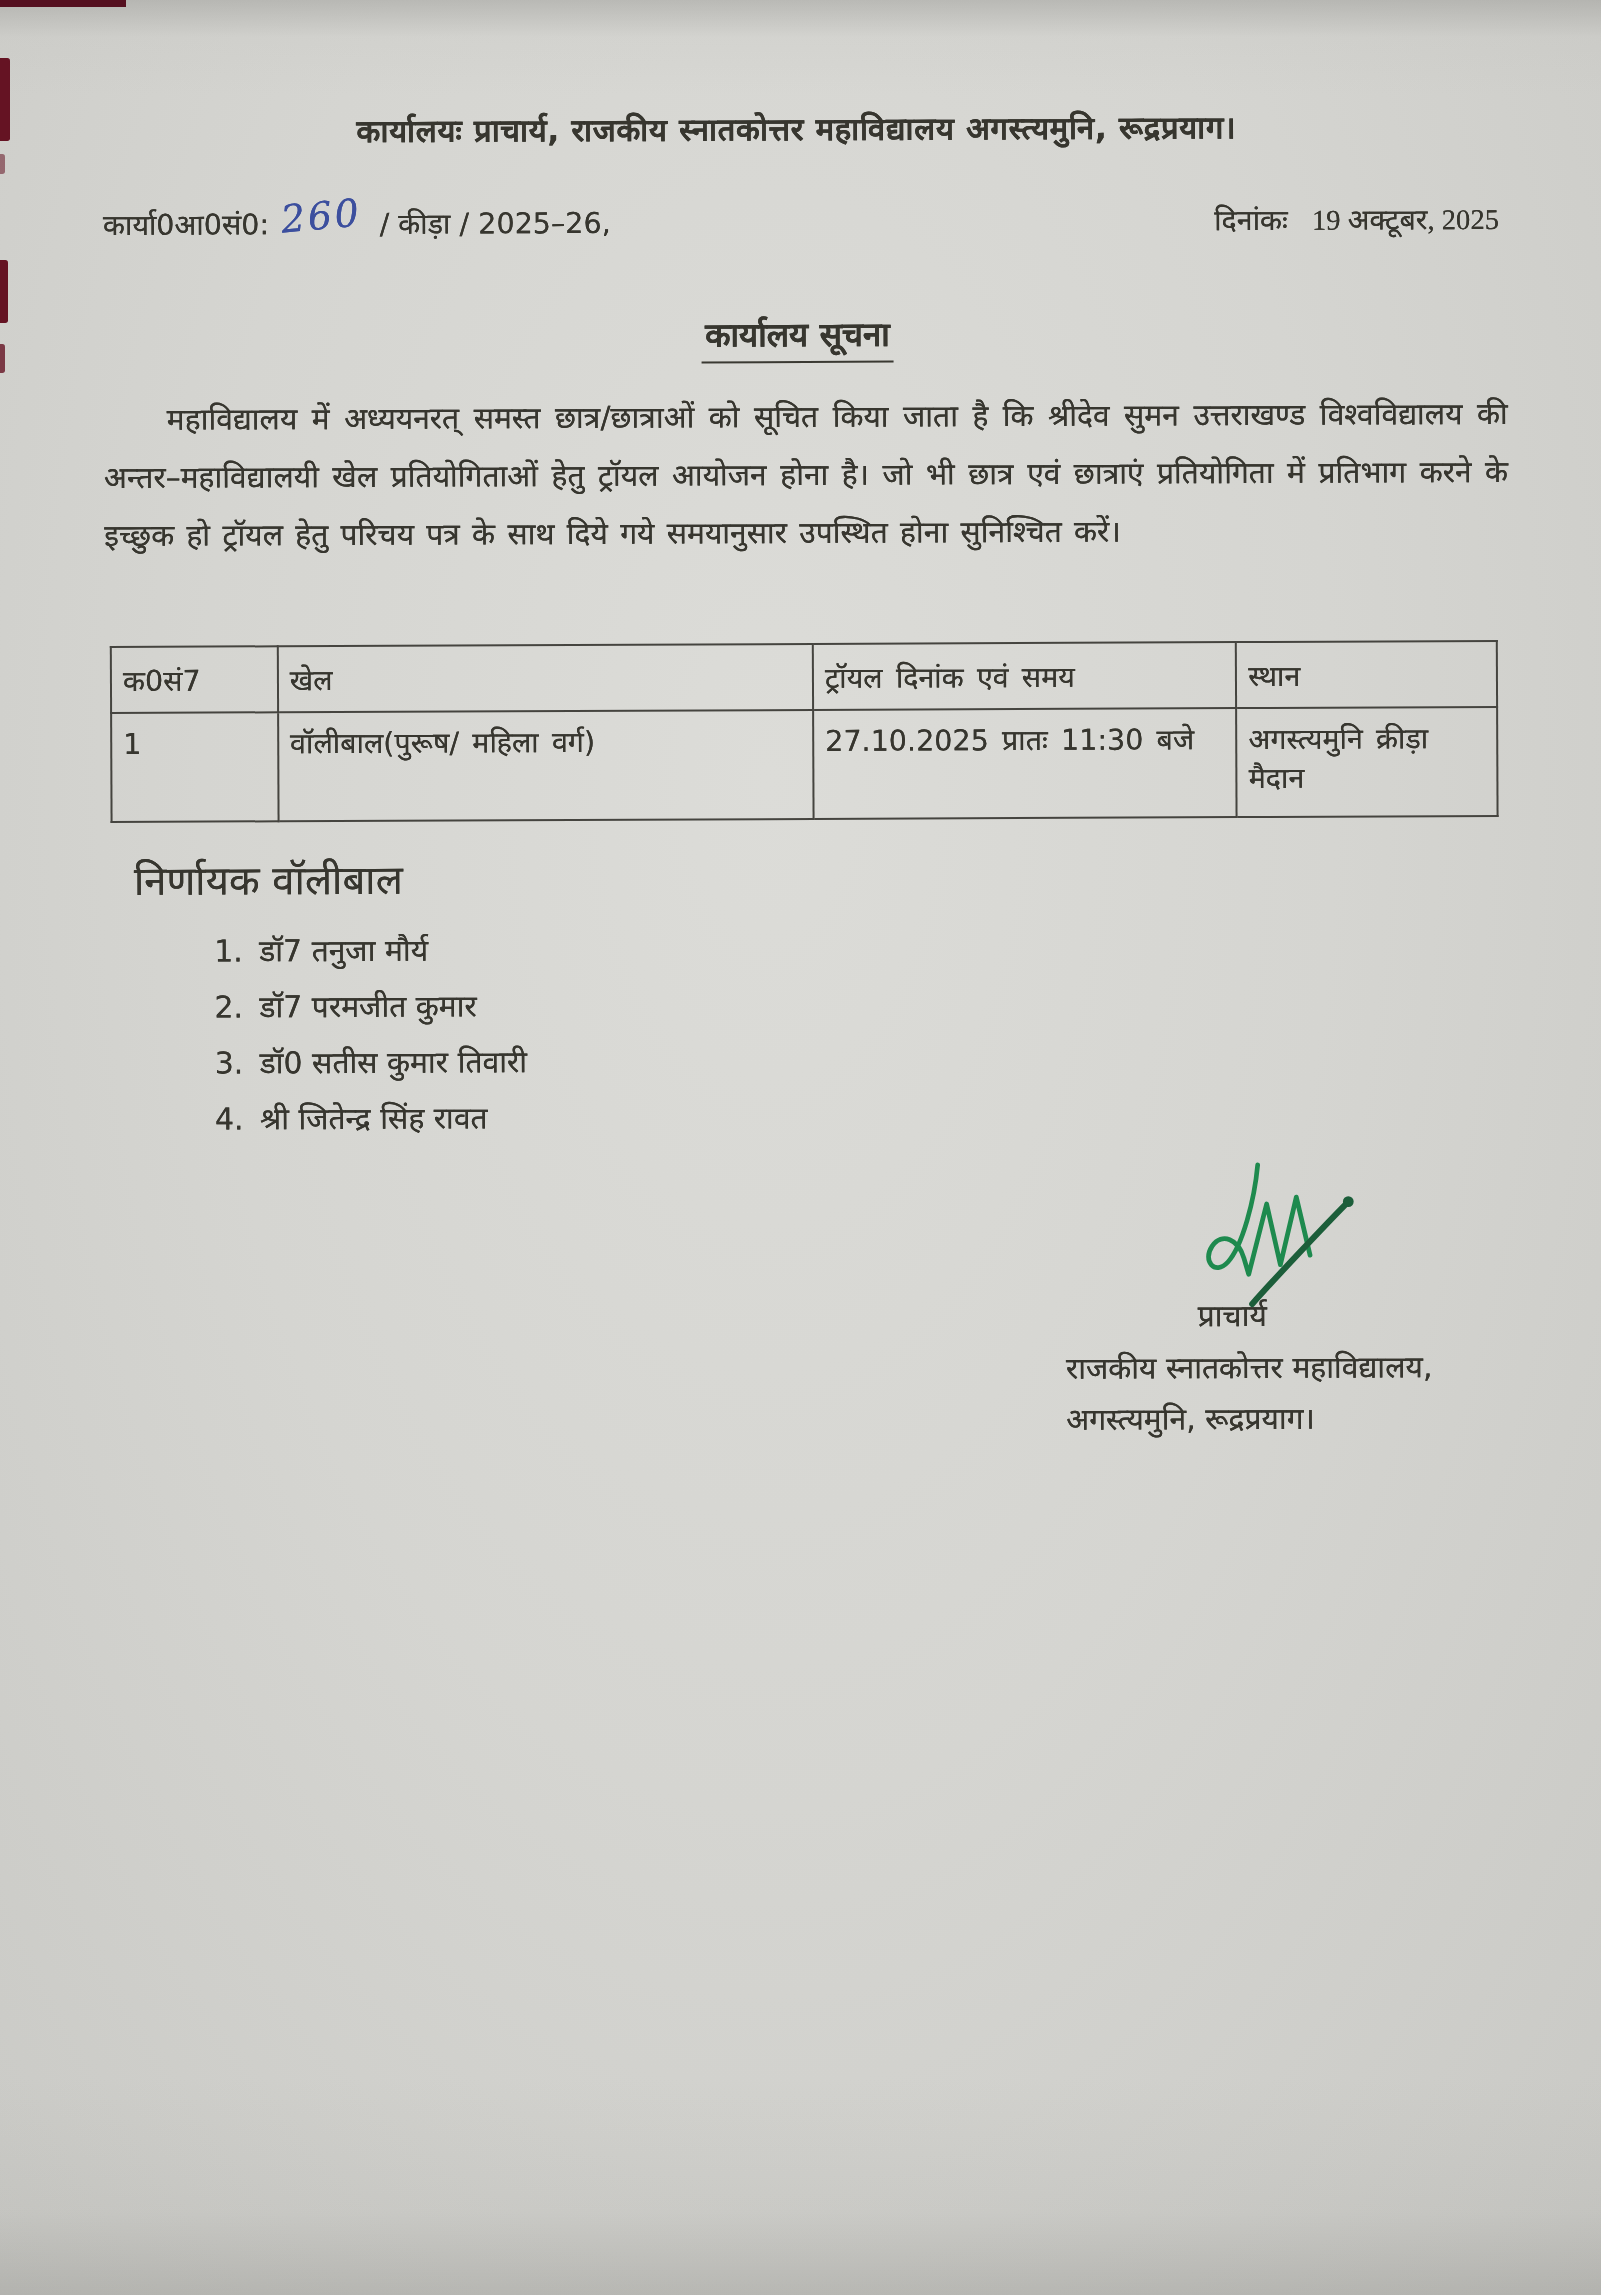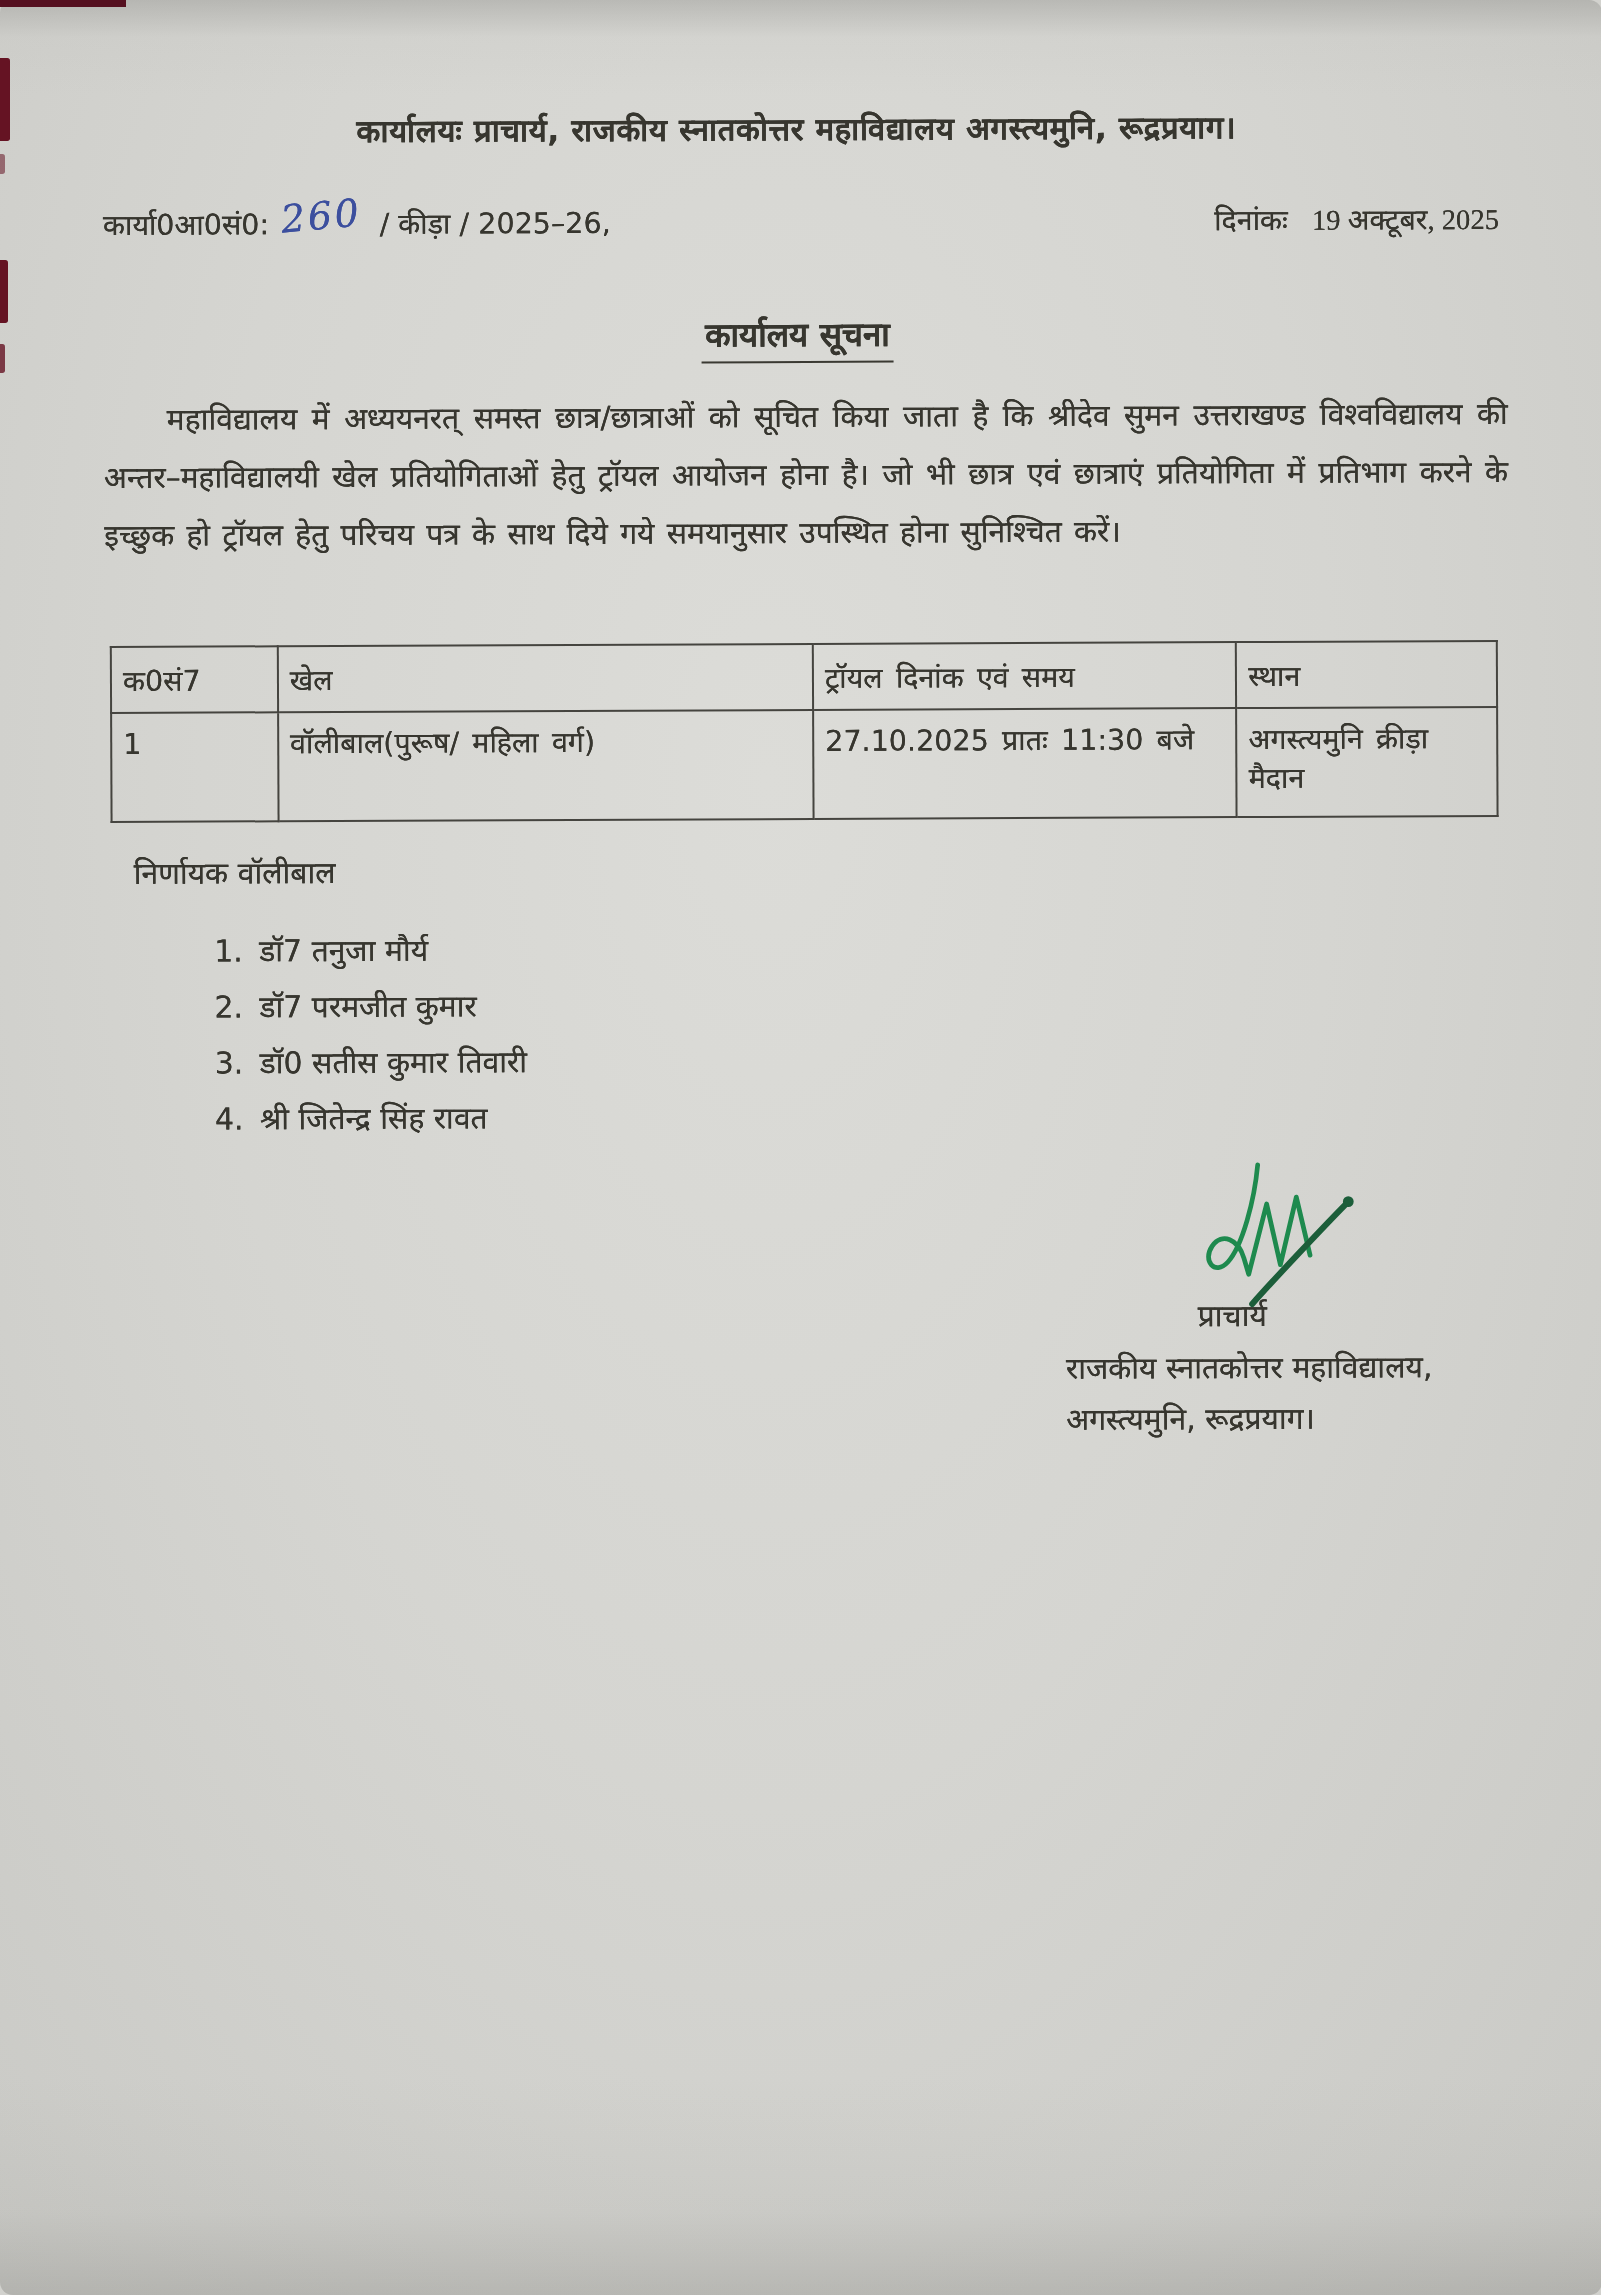--- a/index.html
+++ b/index.html
@@ -7,21 +7,20 @@
     width:1602px;height:2295px;position:relative;overflow:hidden;
     font-family:"DejaVu Sans","Liberation Sans",sans-serif;
     background:#d2d2ce;
   }
   .photo{
     position:absolute;inset:0;
     background:
       linear-gradient(180deg, rgba(150,150,146,.45) 0px, rgba(190,190,186,.15) 37px, rgba(0,0,0,0) 95px),
       linear-gradient(0deg, rgba(110,110,105,.25) 0px, rgba(140,140,135,.10) 82px, rgba(0,0,0,0) 218px),
       radial-gradient(ellipse at 48% 34%, #dcdcd8 0%, #d5d5d1 48%, #c9c9c5 100%);
-    border-radius: 13px;
   }
   
   .edge-mark{position:absolute;left:0;background:#651323;border-radius:0 2.7px 2.7px 0;}
   .edge-top{position:absolute;left:0;top:0;width:126px;height:6.8px;background:#551020;}
   .m1{top:58px;height:83px;width:10.2px;}
   .m2{top:260px;height:63px;width:8.2px;}
   .m3{top:344px;height:28.6px;width:5.4px;opacity:.8;}
   .m4{top:154px;height:20.4px;width:4.8px;opacity:.55;}
 
   .content{
@@ -65,21 +64,21 @@
     position:absolute;top:643px;left:112px;width:1388px;
     border-collapse:collapse;font-size:28.6px;color:#37362f;
   }
   table.sched th,table.sched td{
     border:2px solid #45443f;text-align:left;font-weight:normal;
     padding:5.4px 11px;word-spacing:4.1px;
   }
   table.sched th{height:53px;vertical-align:middle;}
   table.sched td{height:91px;vertical-align:top;line-height:39px;padding-top:11px;}
   .judges-heading{
-    position:absolute;top:849px;left:135px;font-size:30px;
+    position:absolute;top:849px;left:135px;font-size:40px;
   }
   ol.judges{
     position:absolute;top:930px;left:215px;margin:0;padding:0;list-style:none;
     font-size:30px;
   }
   ol.judges li{display:flex;margin-bottom:19px;line-height:37px;}
   ol.judges .num{width:45px;flex:none;}
   .sig-svg{position:absolute;left:1191px;top:1148px;width:171px;height:162px;}
   .sig-designation{position:absolute;left:1197px;top:1296px;font-size:30px;font-family:Liberation Serif, serif;}
   .sig-org1{position:absolute;left:1065px;top:1348px;font-size:30px;}

